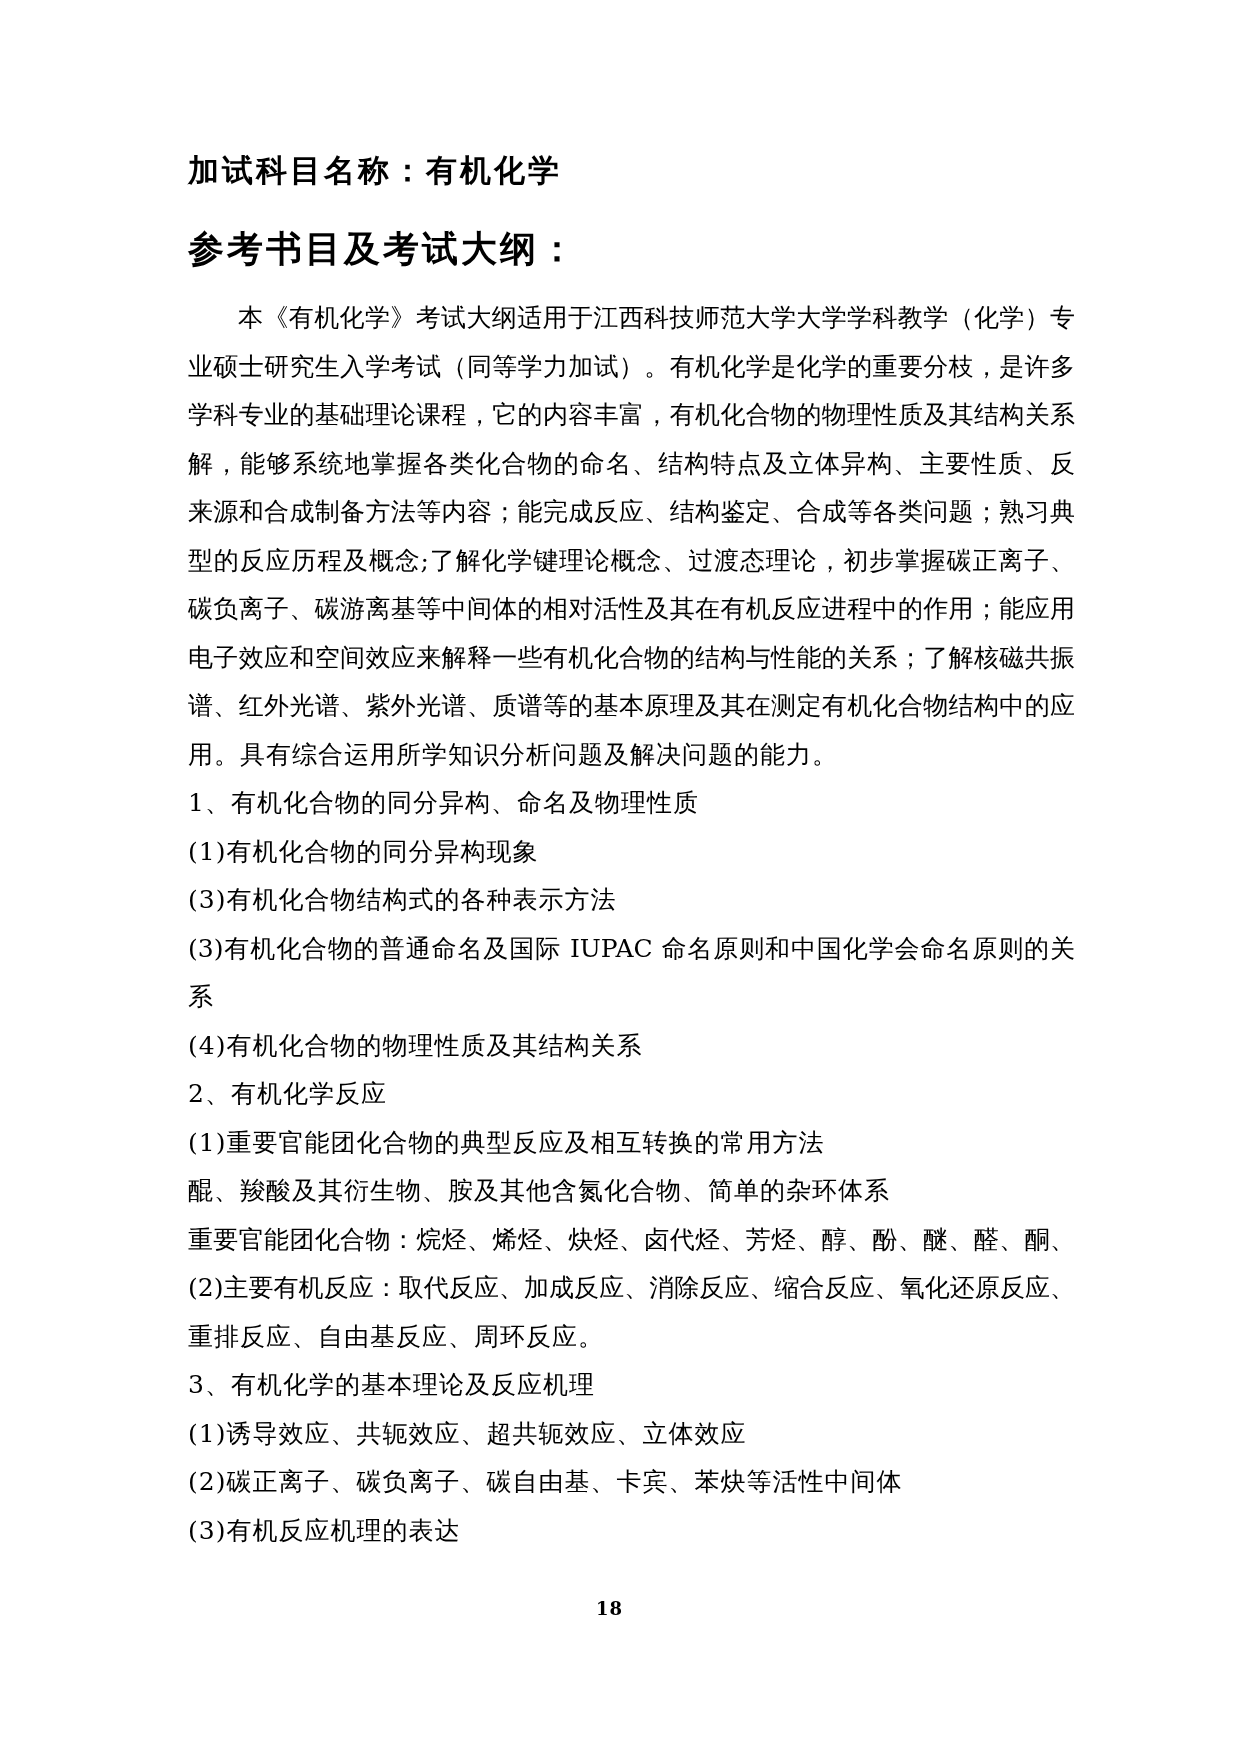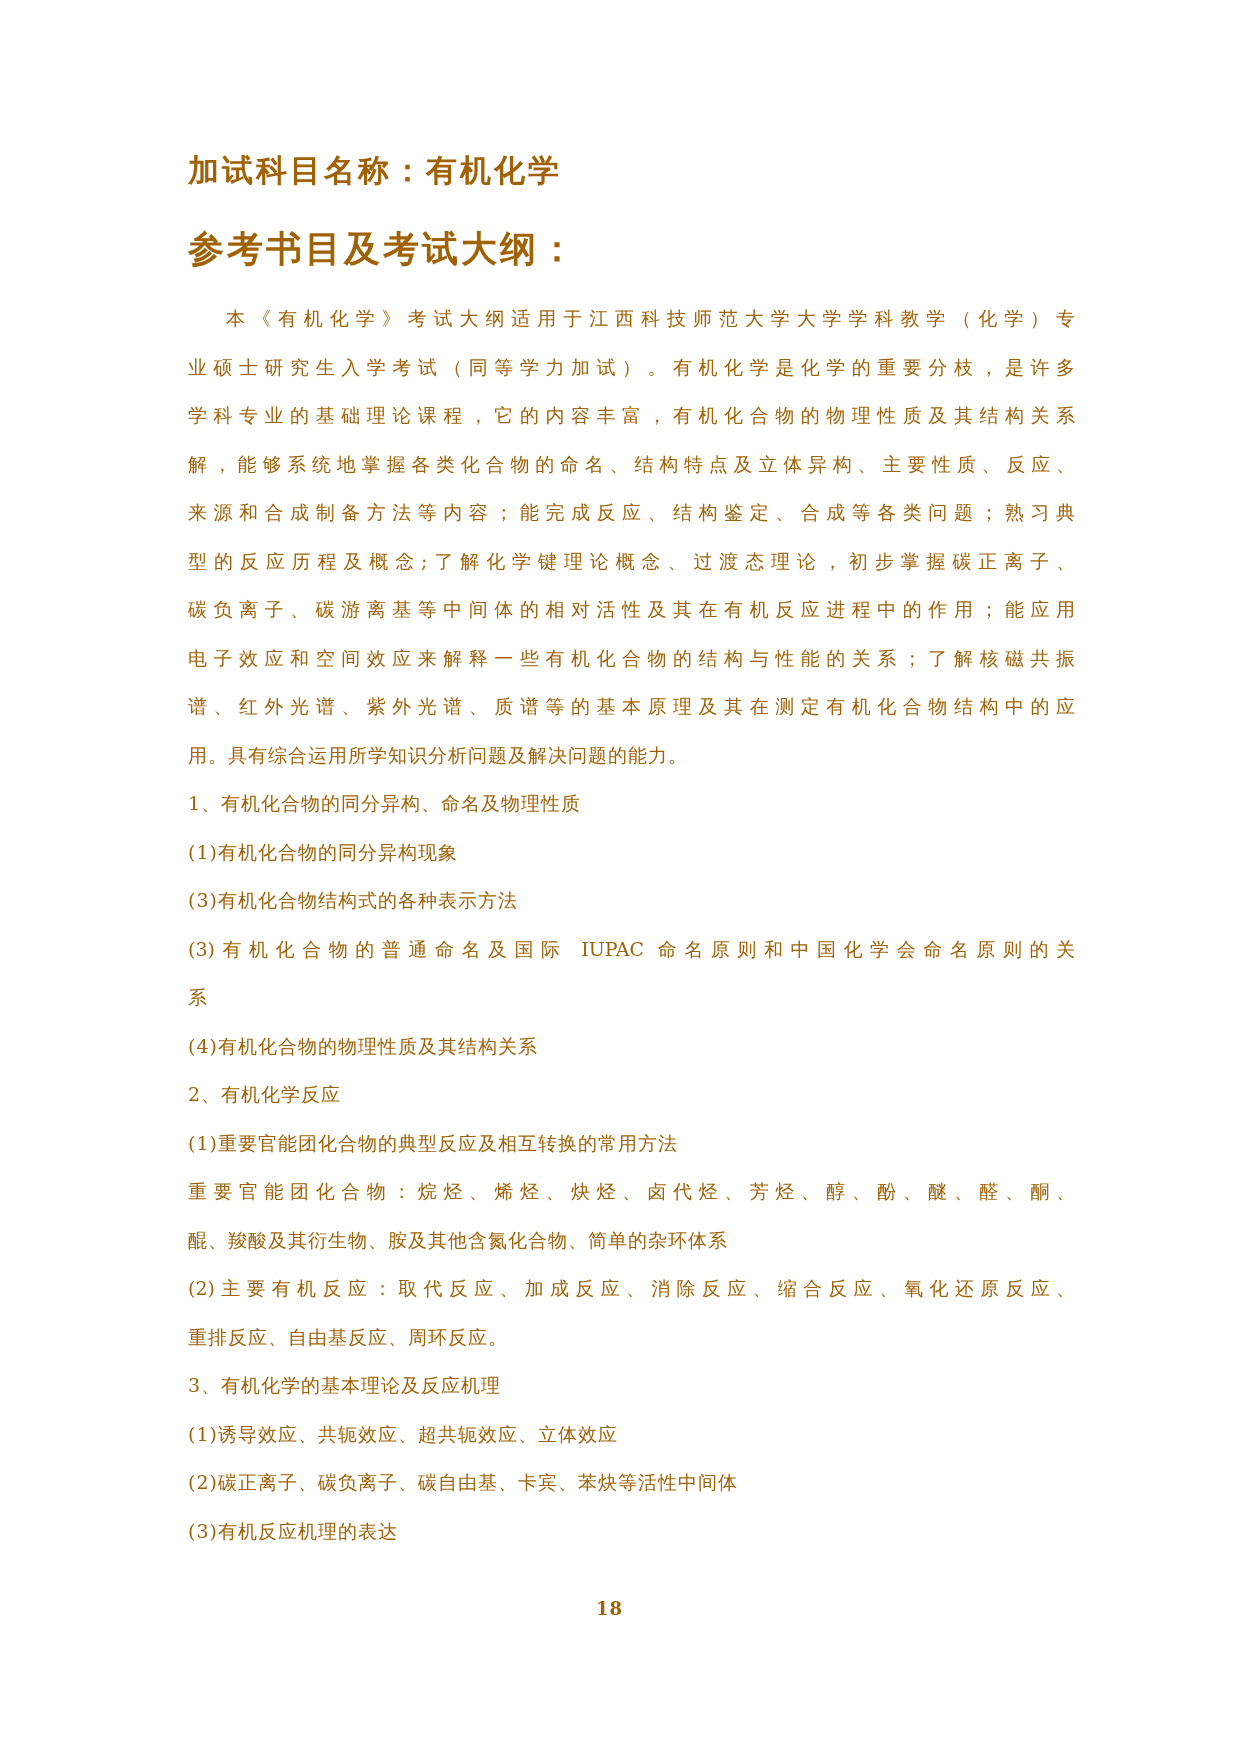--- a/index.html
+++ b/index.html
@@ -5,21 +5,21 @@
   html, body {
     margin: 0;
     padding: 0;
     background: #ffffff;
   }
   .page {
     position: relative;
     width: 1219px;
     height: 1754px;
     background: #ffffff;
-    color: #a16207;
+    color: #000000;
     font-family: "DejaVu Serif", serif;
     overflow: hidden;
   }
   .content {
     position: absolute;
     left: 188px;
     top: 150px;
     width: 887px;
   }
   .doc-title {
@@ -35,21 +35,21 @@
     font-size: 36px;
     font-weight: 700;
     letter-spacing: 3px;
     line-height: 40px;
     white-space: nowrap;
   }
   .body-lines {
     margin-top: 26px;
   }
   .line {
-    font-size: 19px;
+    font-size: 25px;
     line-height: 48.5px;
     height: 48.5px;
     overflow: hidden;
     text-align: left;
     letter-spacing: 1px;
   }
   .line.full {
     letter-spacing: normal;
     text-align: justify;
     text-align-last: justify;
@@ -91,22 +91,22 @@
         </div>
       <div id="outline-lines">
           <div class="line">1、有机化合物的同分异构、命名及物理性质</div>
           <div class="line">(1)有机化合物的同分异构现象</div>
           <div class="line">(3)有机化合物结构式的各种表示方法</div>
           <div class="line full">(3)有机化合物的普通命名及国际 IUPAC 命名原则和中国化学会命名原则的关</div>
           <div class="line">系</div>
           <div class="line">(4)有机化合物的物理性质及其结构关系</div>
           <div class="line">2、有机化学反应</div>
           <div class="line">(1)重要官能团化合物的典型反应及相互转换的常用方法</div>
+          <div class="line">醌、羧酸及其衍生物、胺及其他含氮化合物、简单的杂环体系</div>
           <div class="line full">重要官能团化合物：烷烃、烯烃、炔烃、卤代烃、芳烃、醇、酚、醚、醛、酮、</div>
-          <div class="line">醌、羧酸及其衍生物、胺及其他含氮化合物、简单的杂环体系</div>
           <div class="line full">(2)主要有机反应：取代反应、加成反应、消除反应、缩合反应、氧化还原反应、</div>
           <div class="line">重排反应、自由基反应、周环反应。</div>
           <div class="line">3、有机化学的基本理论及反应机理</div>
           <div class="line">(1)诱导效应、共轭效应、超共轭效应、立体效应</div>
           <div class="line">(2)碳正离子、碳负离子、碳自由基、卡宾、苯炔等活性中间体</div>
           <div class="line">(3)有机反应机理的表达</div>
         </div>
     </div>
   </div>
   <div class="page-number">18</div>

